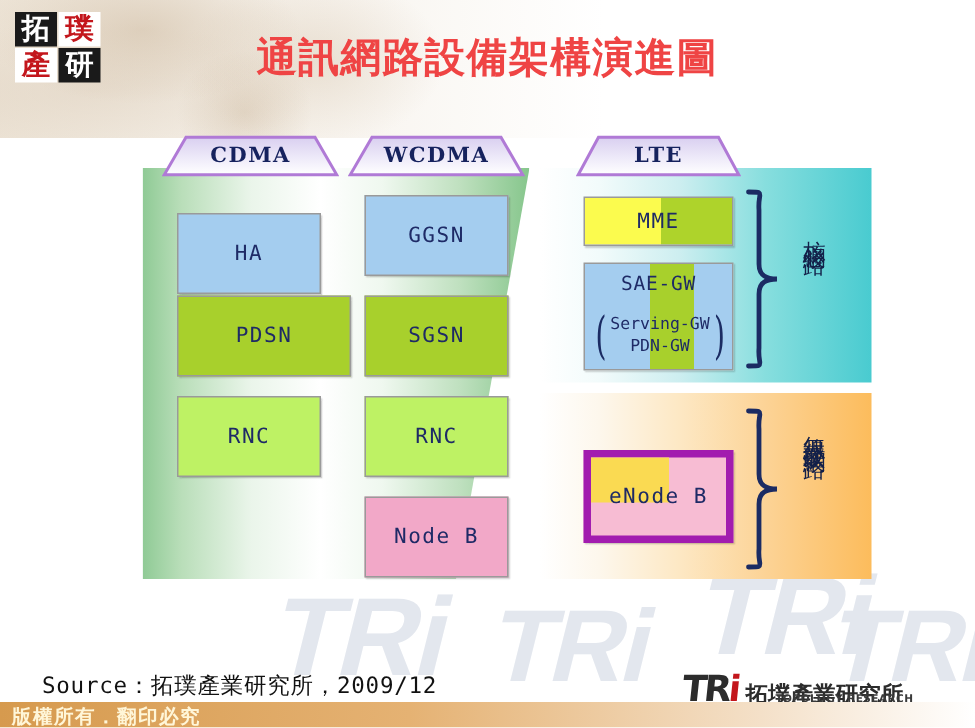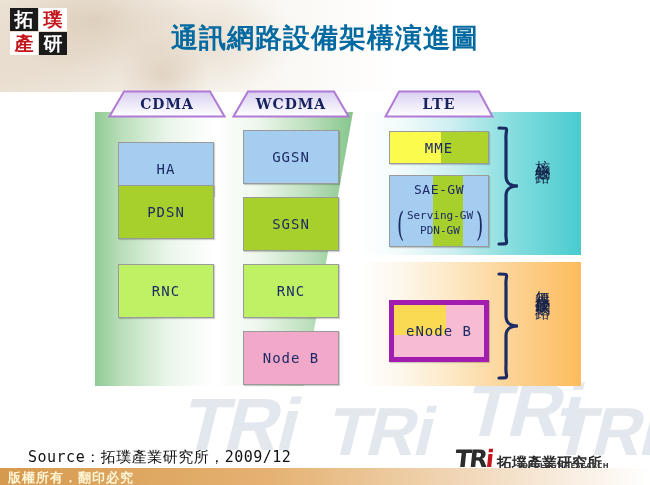--- a/index.html
+++ b/index.html
@@ -30,21 +30,21 @@
   .wm.b{left:330px;top:392px;font-size:68px;}
   .wm.c{left:468px;top:368px;font-size:74px;}
   .wm.d{left:556px;top:392px;font-size:68px;}
   .wm.e{left:168px;top:256px;font-size:70px;opacity:.8;}
   .wm.f{left:450px;top:262px;font-size:70px;opacity:.55;}
 
   
   .title{
     position:absolute;left:0;top:20px;width:650px;text-align:center;
     font-family:"DejaVu Serif","Liberation Serif",serif;
-    font-size:27px;font-weight:bold;color:#0369a1;letter-spacing:1px;
+    font-size:27px;font-weight:bold;color:#ef4444;letter-spacing:1px;
   }
 
   
   .logo{position:absolute;left:10px;top:8px;width:58px;height:48px;}
   .logo .cell{
     position:absolute;width:28px;height:23px;
     font-family:"DejaVu Serif","Liberation Serif",serif;
     font-weight:bold;font-size:19px;line-height:23px;text-align:center;
   }
   .logo .c1{left:0;top:0;background:#1a1a1a;color:#fff;}
@@ -209,21 +209,21 @@
     <div class="cell c2">璞</div>
     <div class="cell c3">產</div>
     <div class="cell c4">研</div>
   </div>
 
   <div class="title">通訊網路設備架構演進圖</div>
 
   <div class="legacy-panel"></div>
 
   <div class="node n-blue" style="left:118px;top:142px;width:96px;height:54px;">HA</div>
-  <div class="node n-green" style="left:118px;top:185px;width:96px;height:54px;">PDSN</div>
+  <div class="node n-green" style="left:118px;top:197px;width:116px;height:54px;">PDSN</div>
   <div class="node n-yellow" style="left:118px;top:264px;width:96px;height:54px;">RNC</div>
 
   <div class="node n-blue" style="left:243px;top:130px;width:96px;height:54px;">GGSN</div>
   <div class="node n-green" style="left:243px;top:197px;width:96px;height:54px;">SGSN</div>
   <div class="node n-yellow" style="left:243px;top:264px;width:96px;height:54px;">RNC</div>
   <div class="node n-pink" style="left:243px;top:331px;width:96px;height:54px;">Node B</div>
 
   <div class="core-band"></div>
   <div class="ran-band"></div>
 

